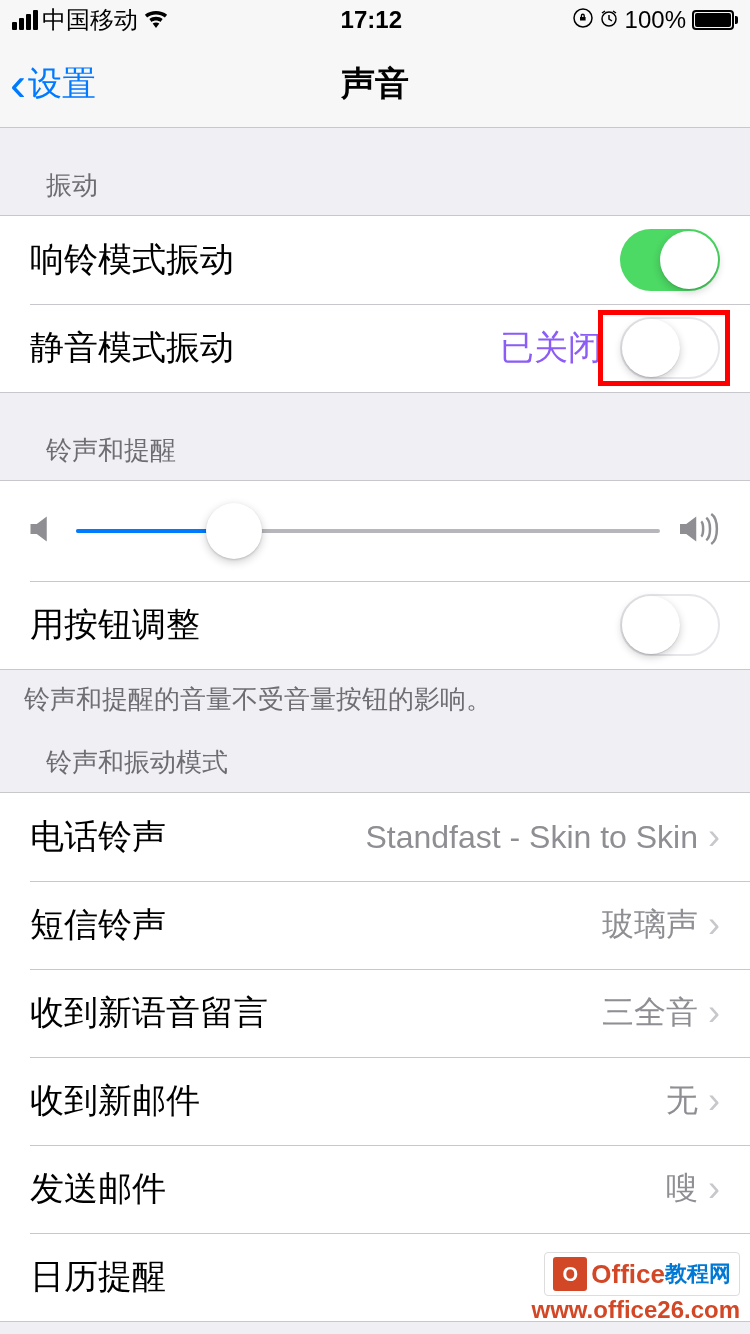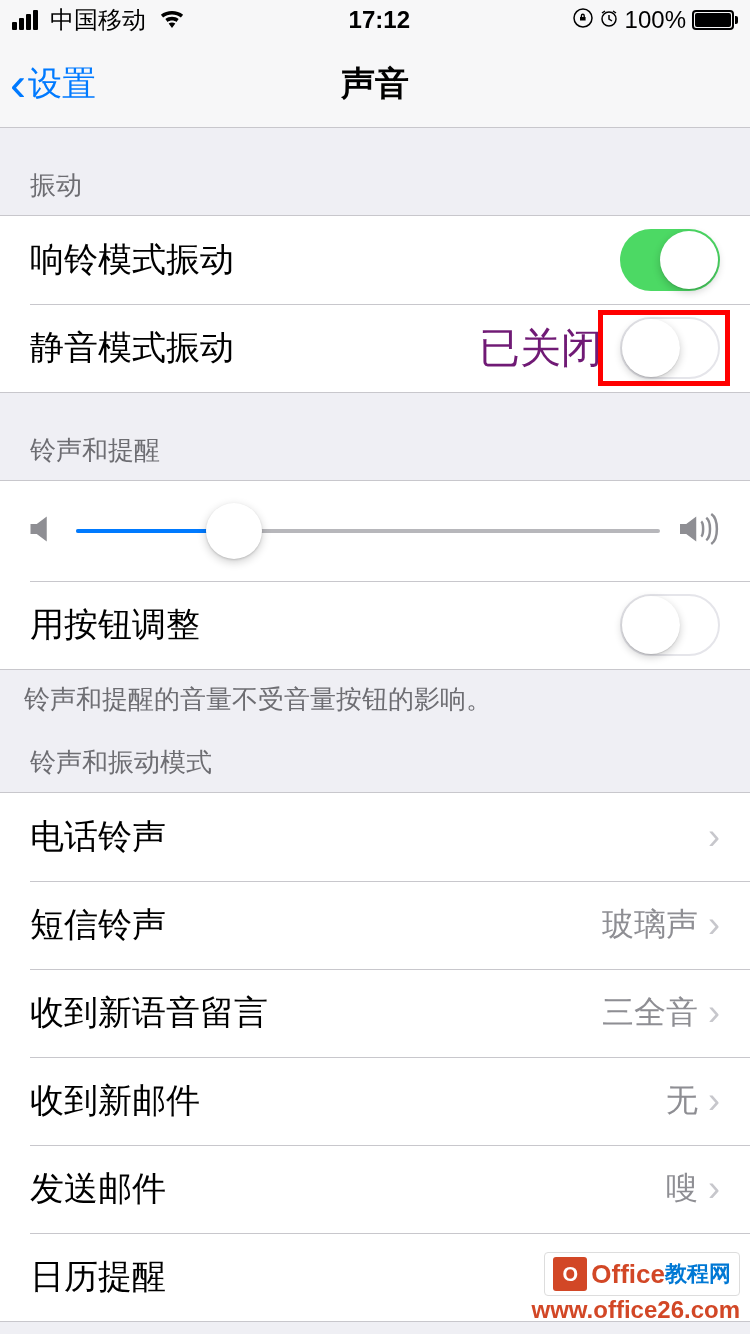--- a/index.html
+++ b/index.html
@@ -14,21 +14,21 @@
     .status-bar {
       height: 40px;
       background: #f7f7f8;
       display: flex;
       align-items: center;
       justify-content: space-between;
       padding: 0 12px;
       font-size: 24px;
       font-weight: 500;
     }
-    .status-left { display: flex; align-items: center; gap: 12px; }
+    .status-left { display: flex; align-items: center; gap: 4px; }
     .status-right { display: flex; align-items: center; gap: 6px; justify-content: space-between; }
     .signal-bars { display: flex; align-items: flex-end; gap: 2px; }
     .signal-bars span { width: 5px; background: #000; border-radius: 1px; }
     .signal-bars span:nth-child(1){height:8px}.signal-bars span:nth-child(2){height:12px}.signal-bars span:nth-child(3){height:16px}.signal-bars span:nth-child(4){height:20px}
     .wifi-icon svg { width: 28px; height: 20px; }
     .battery { display: flex; align-items: center; }
     .battery-body { width: 42px; height: 20px; border: 2px solid #000; border-radius: 4px; position: relative; }
     .battery-fill { position: absolute; left: 1px; top: 1px; bottom: 1px; right: 1px; background: #000; border-radius: 2px; }
     .battery-tip { width: 3px; height: 8px; background: #000; border-radius: 0 2px 2px 0; margin-left: 1px; }
     .nav-bar {
@@ -52,20 +52,21 @@
       position: absolute;
       left: 50%;
       transform: translateX(-50%);
       font-size: 34px;
       font-weight: 600;
     }
     .section-header {
       padding: 40px 30px 12px;
       font-size: 26px;
       color: #6d6d72;
+      margin-left: 16px;
     }
     .section-header.tight { padding-top: 20px; }
     .section-footer {
       padding: 12px 24px 8px;
       font-size: 26px;
       color: #6d6d72;
     }
     .list { background: #fff; border-top: 1px solid #c8c7cc; border-bottom: 1px solid #c8c7cc; }
     .row {
       display: flex;
@@ -81,22 +82,22 @@
       position: absolute;
       left: 30px; right: 0; top: 0;
       height: 1px;
       background: #c8c7cc;
     }
     .row-label { font-size: 34px; color: #000; }
     .row-right { display: flex; align-items: center; gap: 10px; }
     .row-value { font-size: 32px; color: #8e8e93; }
     .chevron { color: #c7c7cc; font-size: 36px; font-weight: 300; }
     .annotation {
-      font-size: 41px;
-      color: #701a75;
+      font-size: 34px;
+      color: #8b5cf6;
       font-weight: 500;
       margin-right: 8px;
       margin-left: 47px;
     }
     .highlight-box {
       position: absolute;
       border: 5px solid #ff0000;
       pointer-events: none;
     }
     .switch {
@@ -265,20 +266,21 @@
       </div>
   </div>
 </div>
 <div class="section-footer">铃声和提醒的音量不受音量按钮的影响。</div>
 
 <div class="section-header tight">铃声和振动模式</div>
 <div class="list" id="patterns-list">
     <div class="row">
       <span class="row-label">电话铃声</span>
       <div class="row-right">
+        <span class="row-value">Standfast - Skin to Skin</span>
         <span class="chevron">›</span>
       </div>
     </div>
     <div class="row">
       <span class="row-label">短信铃声</span>
       <div class="row-right">
         <span class="row-value">玻璃声</span>
         <span class="chevron">›</span>
       </div>
     </div>

